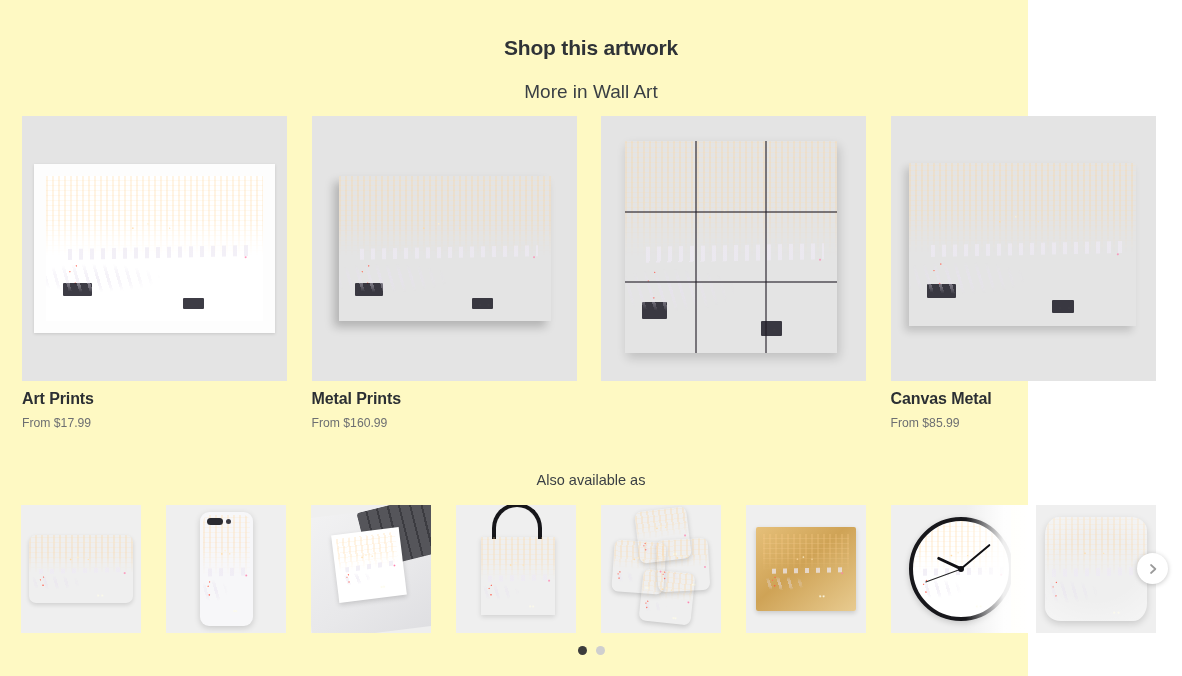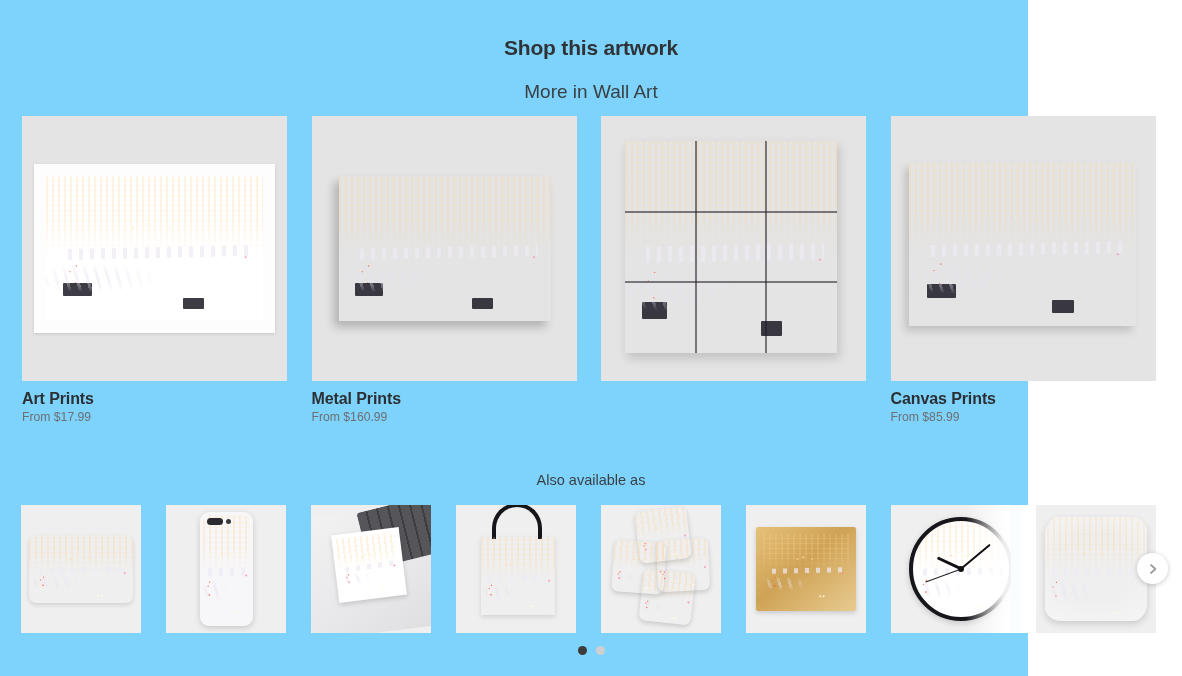--- a/index.html
+++ b/index.html
@@ -5,21 +5,21 @@
 <style>
   * { box-sizing: border-box; }
   html, body {
     margin: 0; padding: 0;
     width: 1182px; height: 676px;
     background: #ffffff;
     font-family: "Liberation Sans", "DejaVu Sans", sans-serif;
     color: #2b2b2b;
     overflow: hidden;
   }
-  .page { position: relative; width: 1028px; height: 676px; background:#7dd3fc; }
+  .page { position: relative; width: 1028px; height: 676px; background:#fef9c3; }
 
   
   .h1 {
     position:absolute; left:0; top:36px; width:1182px;
     text-align:center; font-size:21px; font-weight:700;
     letter-spacing:-0.2px; color:#2f3337;
   }
   .h2 {
     position:absolute; left:0; top:81px; width:1182px;
     text-align:center; font-size:19px; font-weight:400; color:#3a3f44;
@@ -40,21 +40,21 @@
   .card.c2 { left:579px; }
   .card.c3 { left:868.5px; }
 
   .meta { position:absolute; width:265px; }
   .meta .name {
     font-size:16px; font-weight:700; color:#2b2f33; line-height:16px;
     letter-spacing:-0.1px;
   }
   .meta .price {
     font-size:12.2px; font-weight:400; color:#6d6f72; line-height:16px;
-    margin-top:2px;
+    margin-top:8px;
   }
   .m0 { left:22px;    top:391px; }
   .m1 { left:311.5px; top:391px; }
   .m2 { left:601px;   top:391px; }
   .m3 { left:890.5px; top:391px; }
 
   
   .art {
     position:relative; overflow:hidden;
     background:
@@ -331,21 +331,21 @@
 
   <div class="meta m0">
     <div class="name">Art Prints</div>
     <div class="price">From $17.99</div>
   </div>
   <div class="meta m1">
     <div class="name">Metal Prints</div>
     <div class="price">From $160.99</div>
   </div>
   <div class="meta m3">
-    <div class="name">Canvas Prints</div>
+    <div class="name">Canvas Metal</div>
     <div class="price">From $85.99</div>
   </div>
 
   <div class="h2b">Also available as</div>
 
   <div class="strip">
 
     <div class="tile" style="left:21px">
       <div class="art rug">
         <div class="zebra"></div>

